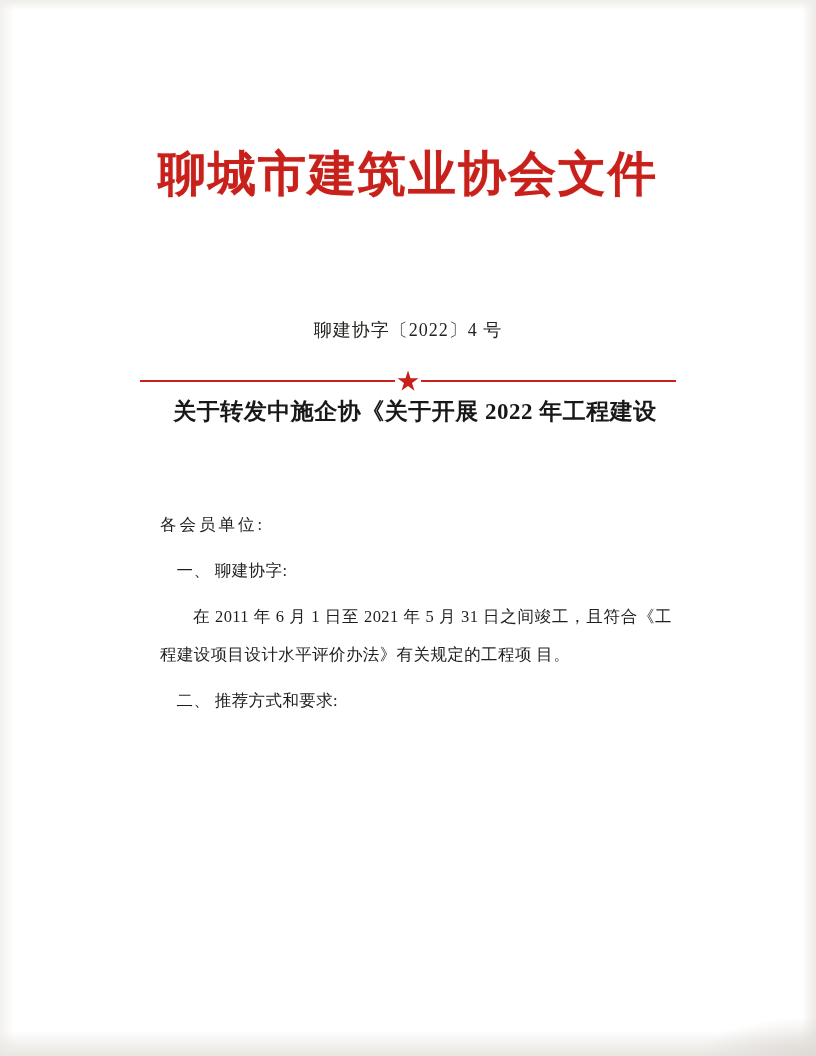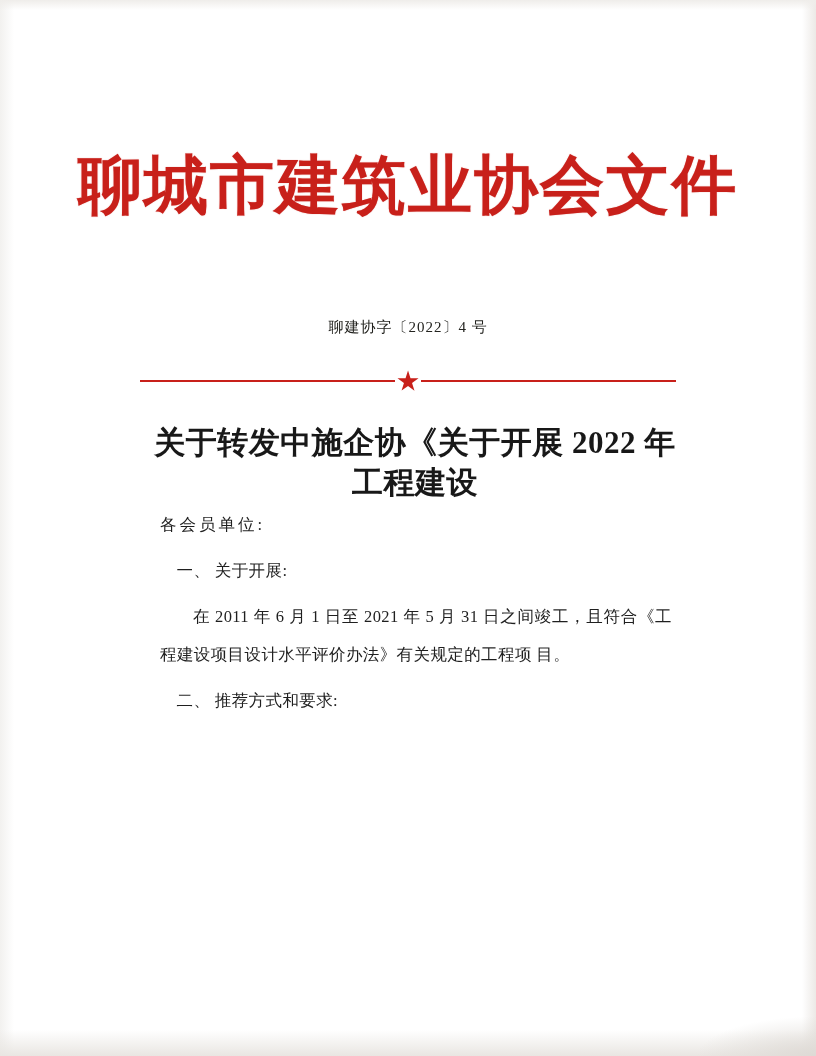--- a/index.html
+++ b/index.html
@@ -55,38 +55,38 @@
 
   
   .masthead {
     position: absolute;
     left: 0;
     right: 0;
     top: 152px;
     text-align: center;
   }
   .masthead-title {
-    font-family: Liberation Serif, serif;
+    font-family: Liberation Mono, monospace;
     font-weight: 700;
-    font-size: 64px;
+    font-size: 48px;
     letter-spacing: 2px;
     color: #c8201a;
     line-height: 1.05;
     text-shadow: 0 0 1px rgba(200,32,26,0.5);
     white-space: nowrap;
   }
 
   
   .doc-number {
     position: absolute;
     left: 0;
     right: 0;
     top: 318px;
     text-align: center;
-    font-size: 15px;
+    font-size: 18px;
     letter-spacing: 1px;
     color: #23231f;
   }
 
   
   .red-rule {
     position: absolute;
     left: 140px;
     right: 140px;
     top: 374px;
@@ -115,25 +115,24 @@
   }
 
   
   .doc-title {
     position: absolute;
     left: 150px;
     width: 530px;
     top: 392px;
     text-align: center;
     font-weight: 700;
-    font-size: 31px;
+    font-size: 23px;
     line-height: 40px;
     letter-spacing: 0.5px;
     color: #181818;
-    margin-top: 31px;
   }
   .doc-title .line2 {
     display: block;
   }
 
   
   .body-text {
     position: absolute;
     left: 152px;
     width: 528px;
@@ -184,21 +183,21 @@
     </div>
 
     <div class="doc-title">
       <span>关于转发中施企协《关于开展 2022 年工程建设</span>
     </div>
 
     <div class="body-text">
       <p class="p salutation">各会员单位:</p>
 
 
-      <p class="p indent-1">一、 关于开展:</p>
+      <p class="p indent-1">一、 聊建协字:</p>
 
       <p class="p indent">在 2011 年 6 月 1 日至 2021 年 5 月 31 日之间竣工，且符合《工程建设项目设计水平评价办法》有关规定的工程项 目。</p>
 
       <p class="p indent-1">二、 推荐方式和要求:</p>
     </div>
 
   </div>
 </div>
 
 </body></html>

